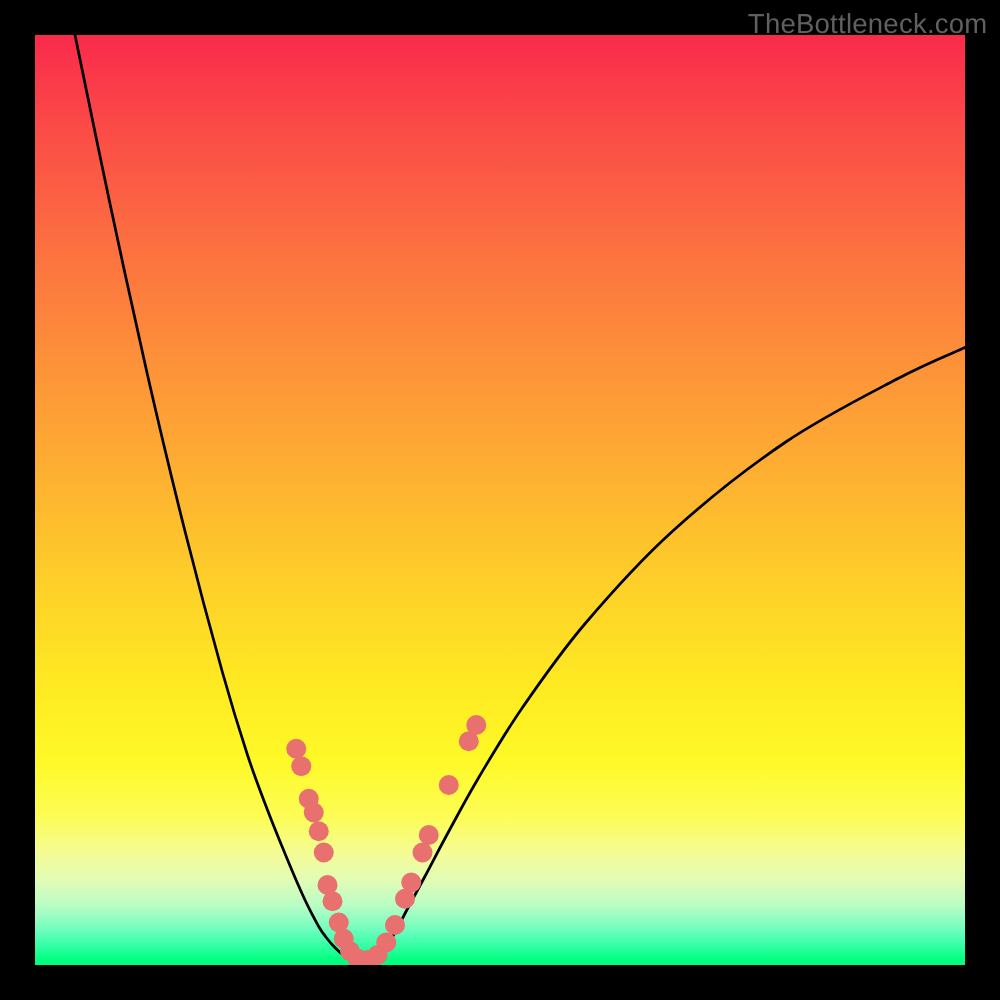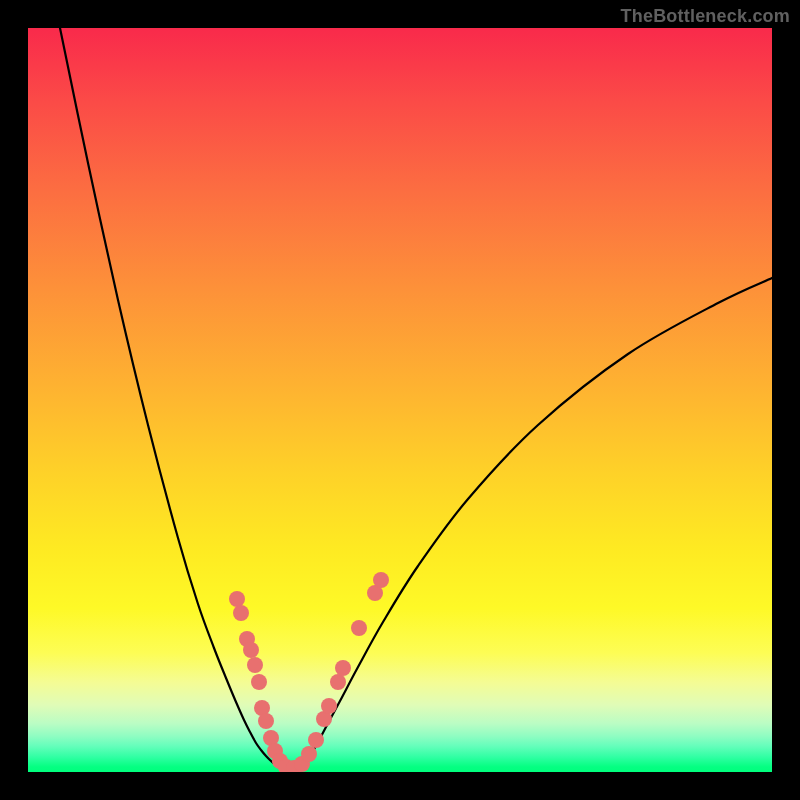--- a/index.html
+++ b/index.html
@@ -46,22 +46,22 @@
       #30ffa3 98%,
       #05ff82 99.3%,
       #00ff7d 100%
     );
   }
   .watermark {
     position: absolute;
     right: 10px;
     top: 6px;
     color: #606060;
-    font-size: 18px;
-    font-weight: 700;
+    font-size: 22px;
+    font-weight: 400;
     letter-spacing: 0.2px;
     user-select: none;
   }
   svg.curve {
     position: absolute;
     left: 0; top: 0;
     width: 100%;
     height: 100%;
     pointer-events: none;
   }

